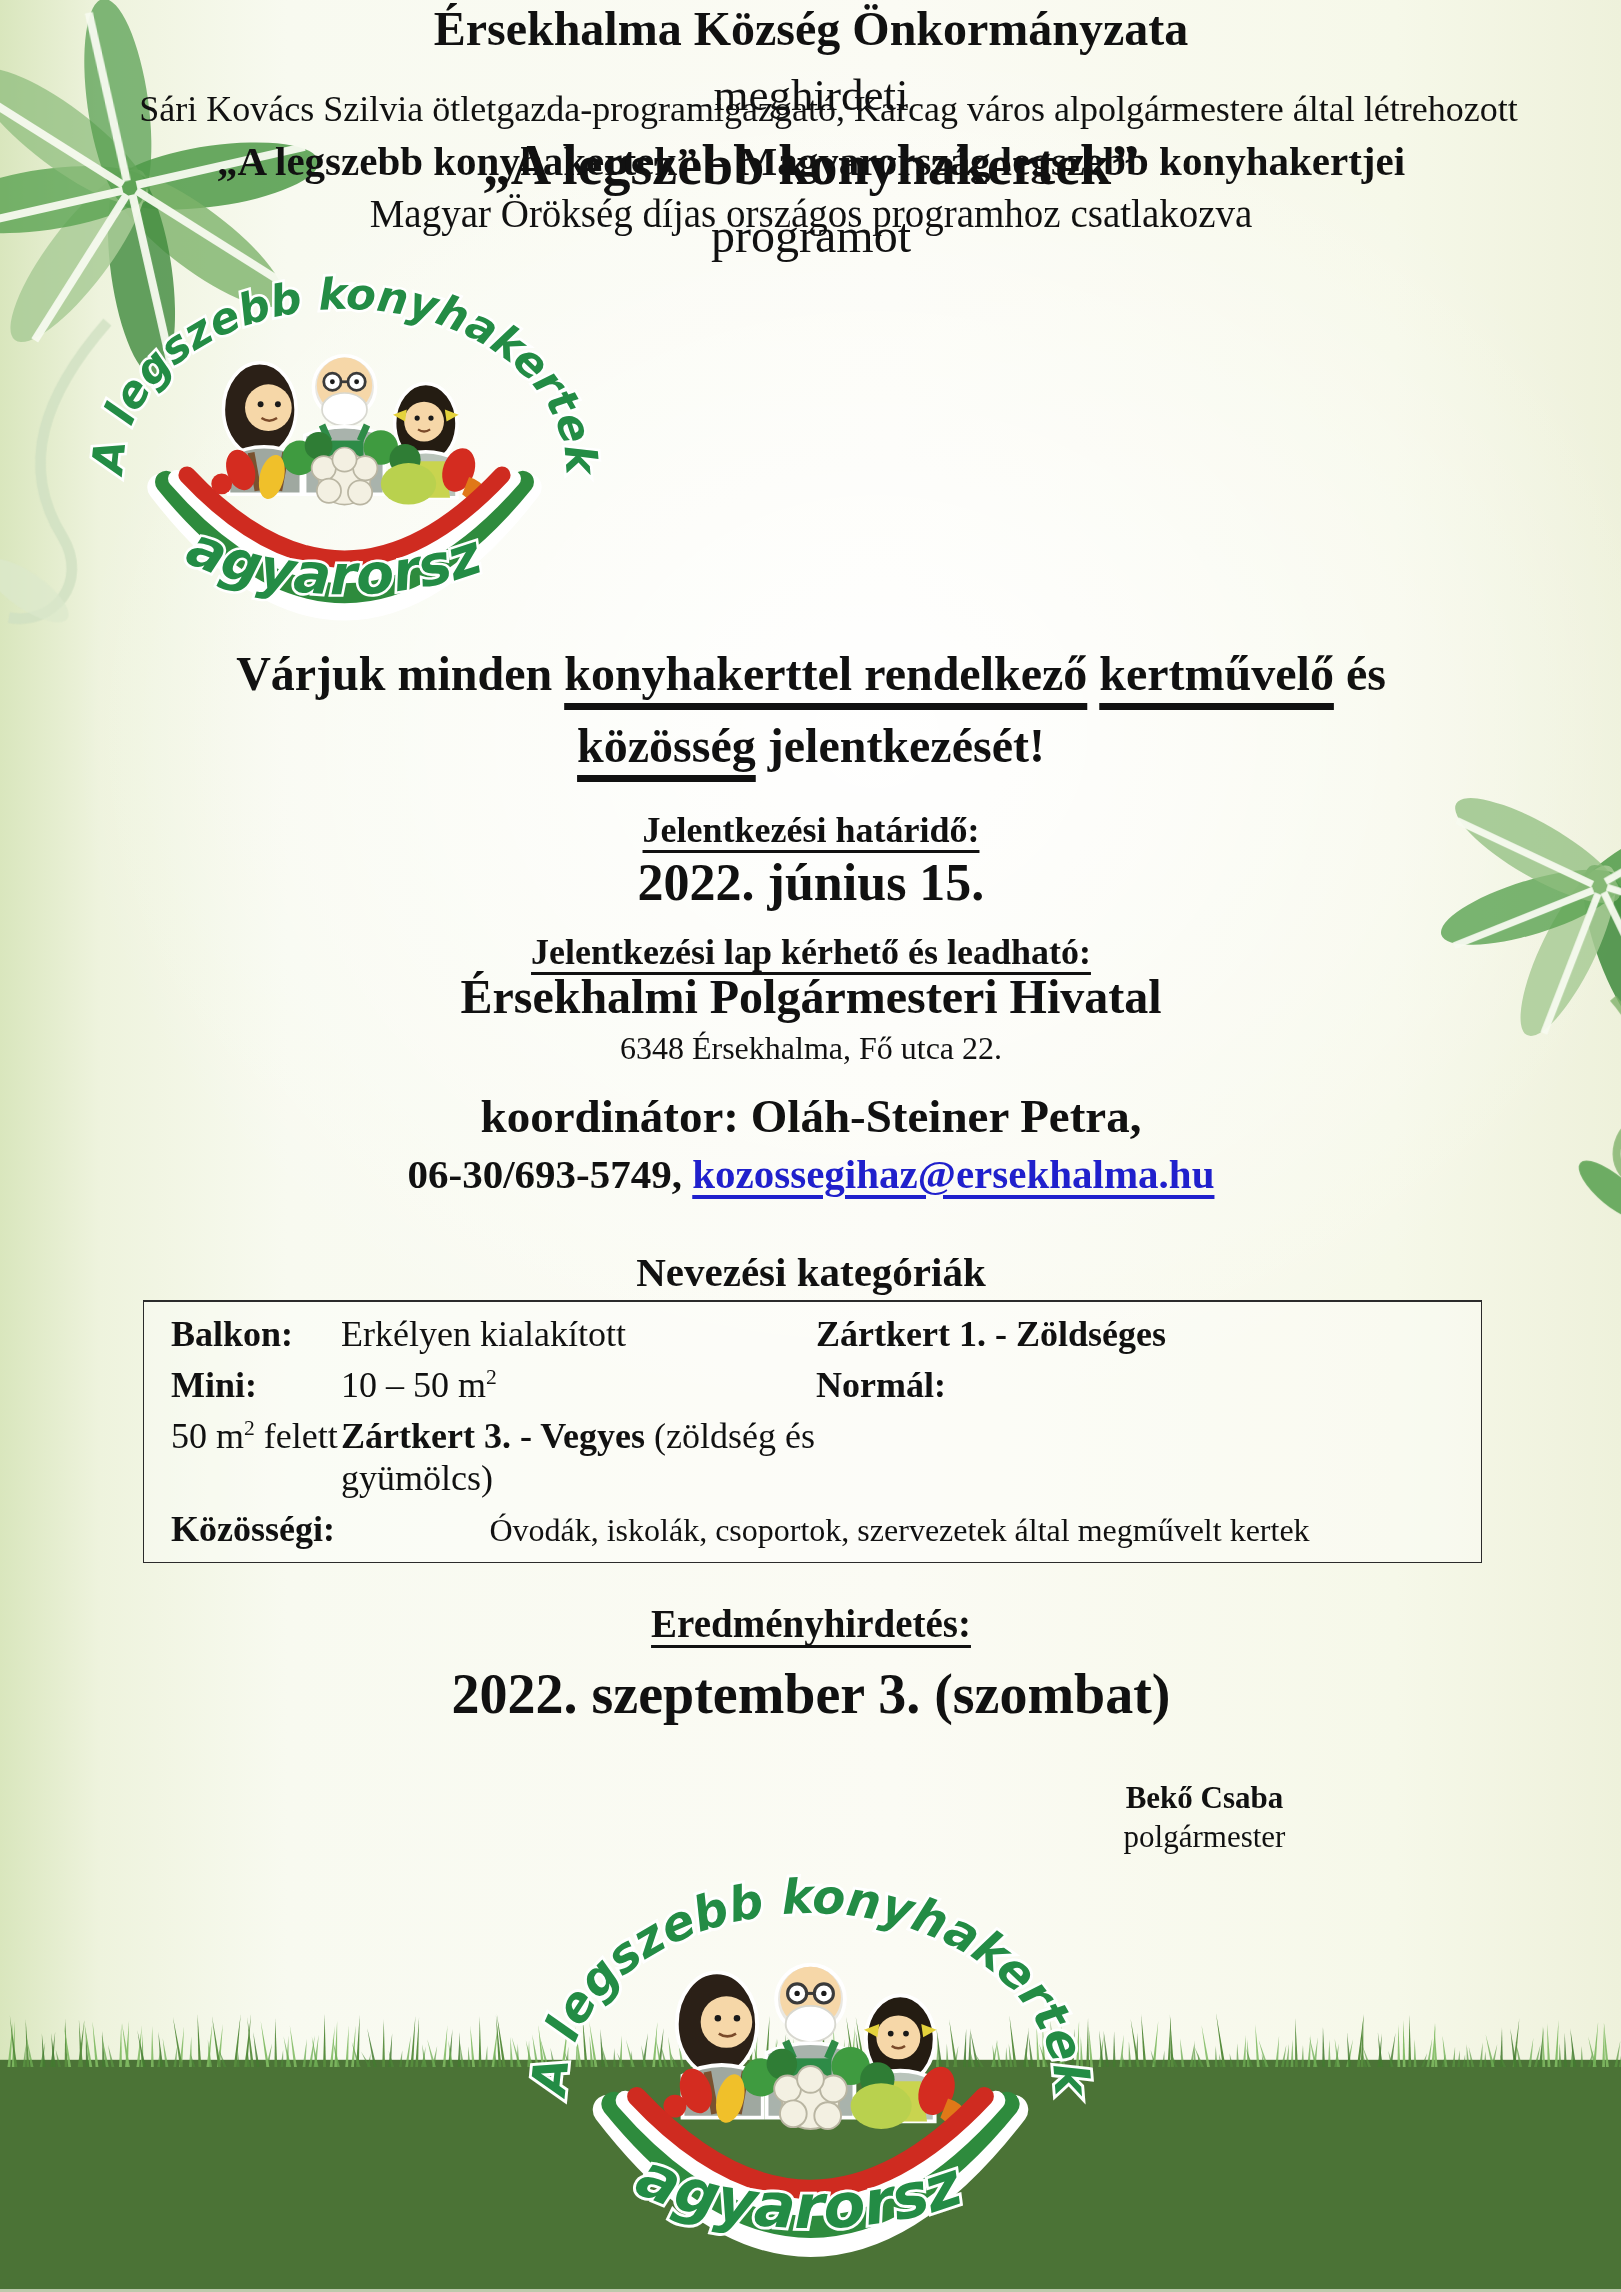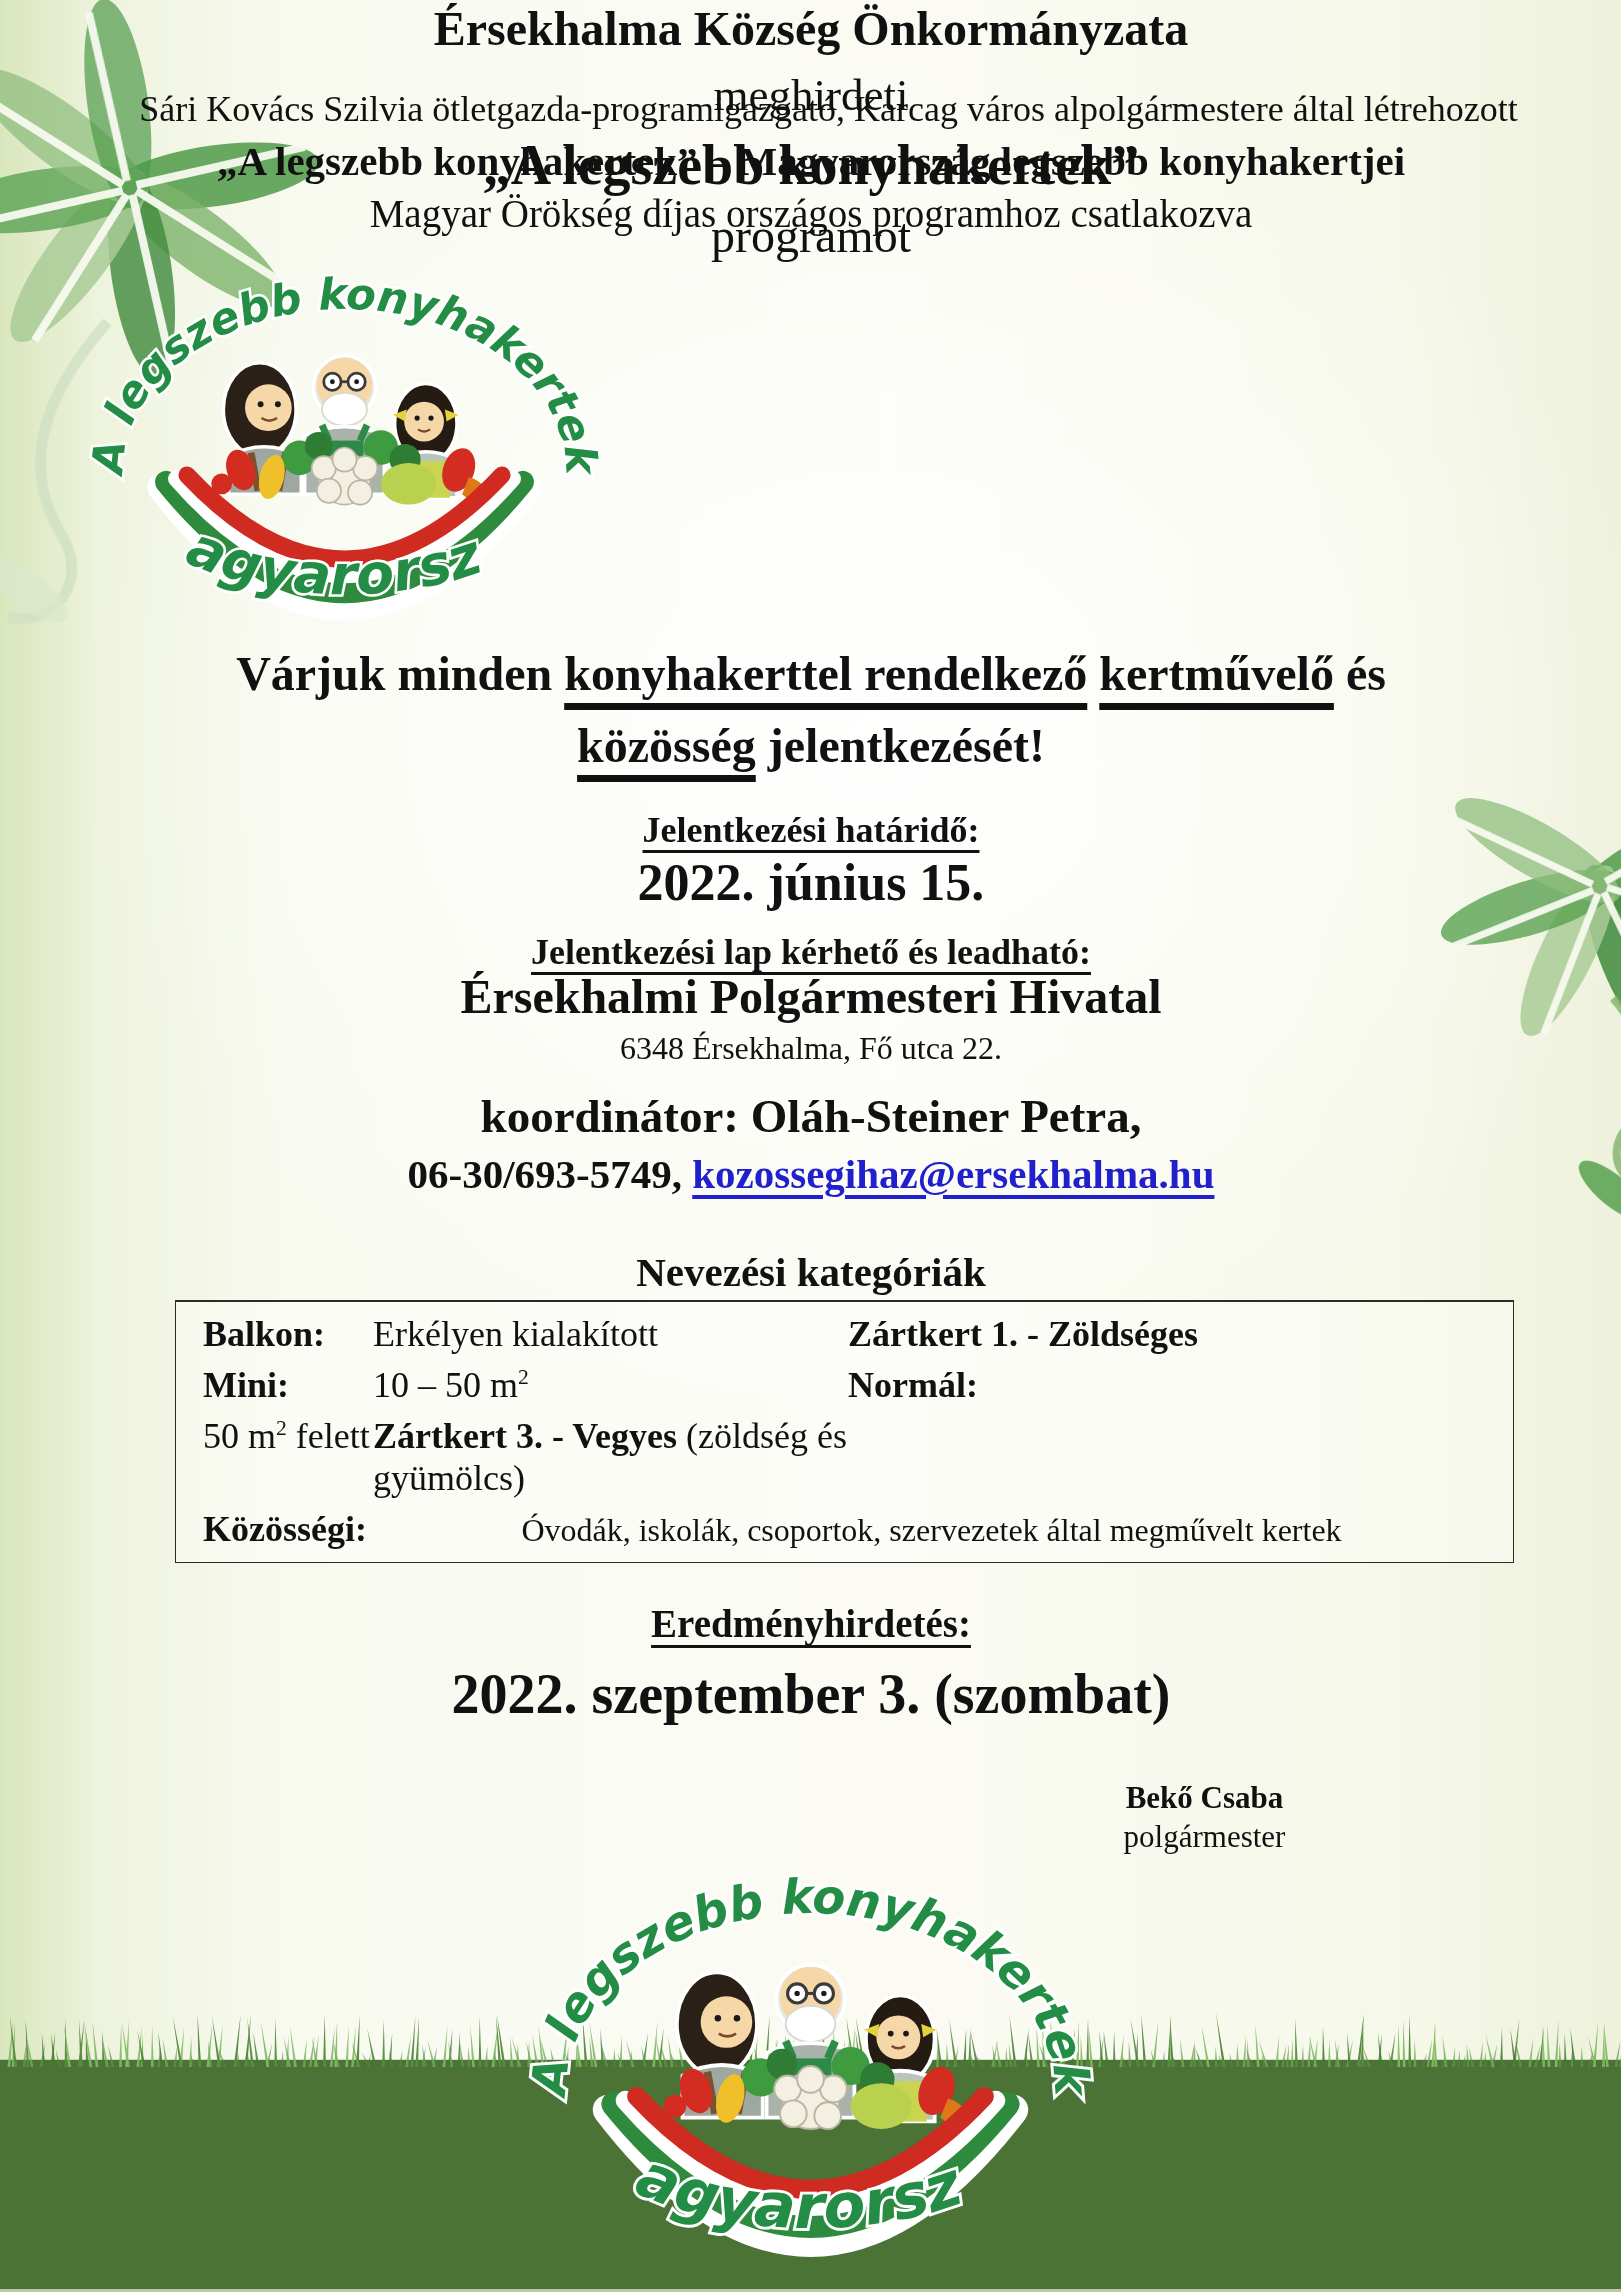--- a/index.html
+++ b/index.html
@@ -33,21 +33,21 @@
   .app-office{top:969px;font-size:48px;font-weight:bold;}
   .app-address{top:1030px;font-size:32px;}
   .app-coord{top:1089px;font-size:47px;font-weight:bold;}
   .app-contact{top:1150px;font-size:41px;font-weight:bold;}
   .email{color:#2020cc;font-weight:bold;text-decoration:underline;text-decoration-thickness:3.6px;text-underline-offset:7.2px;cursor:pointer;}
   .cat-title{top:1248px;font-size:41px;font-weight:bold;}
   .cat-box{
     position:absolute;left:143px;top:1300px;width:1339px;
     border:1.8px solid #2b2b2b;border-top-width:2.7px;
     box-sizing:border-box;padding:10.7px 23px 12.5px 27px;
-    font-size:36px;background:rgba(255,255,255,.35);margin-left:32px;
+    font-size:36px;background:rgba(255,255,255,.35);
   }
   .cat-grid{display:grid;grid-template-columns:170px 475px 1fr;row-gap:9px;align-items:baseline;}
   .cat-label{font-weight:bold;}
   .cat-right{font-weight:bold;}
   .cat-right .normal{font-weight:normal;}
   .cat-community{display:grid;grid-template-columns:170px 1fr;margin-top:9px;align-items:baseline;}
   .cat-community .val{font-size:32px;text-align:center;}
   sup{font-size:60%;vertical-align:super;line-height:0;}
   .visits{top:1506px;font-size:38px;font-weight:bold;}
   .results-label{top:1601px;font-size:39px;font-weight:bold;}

